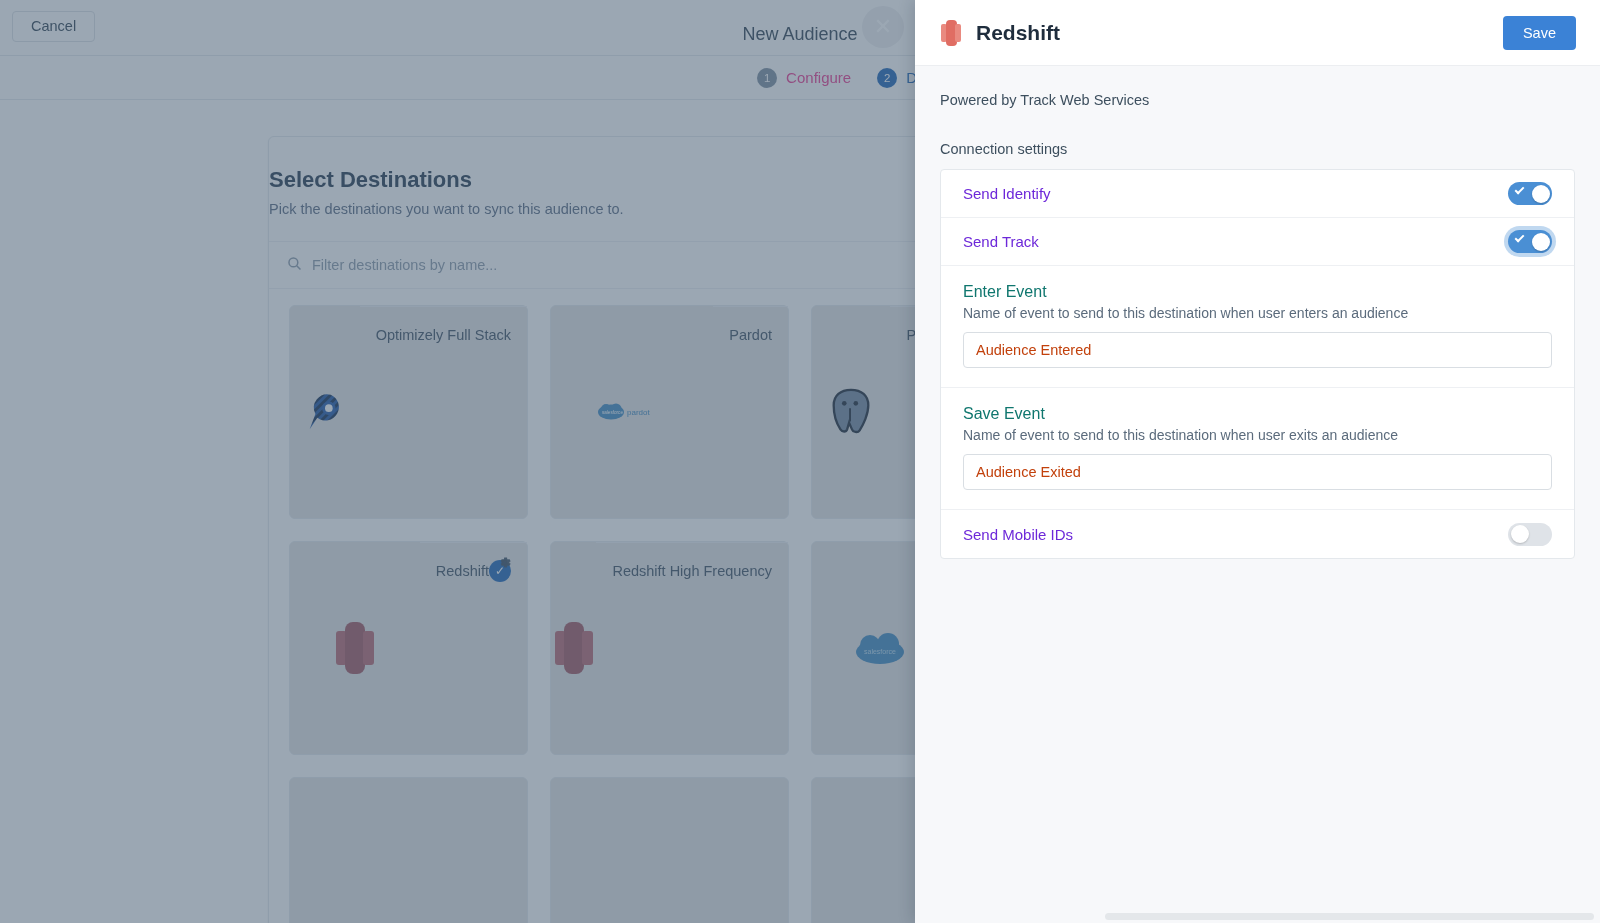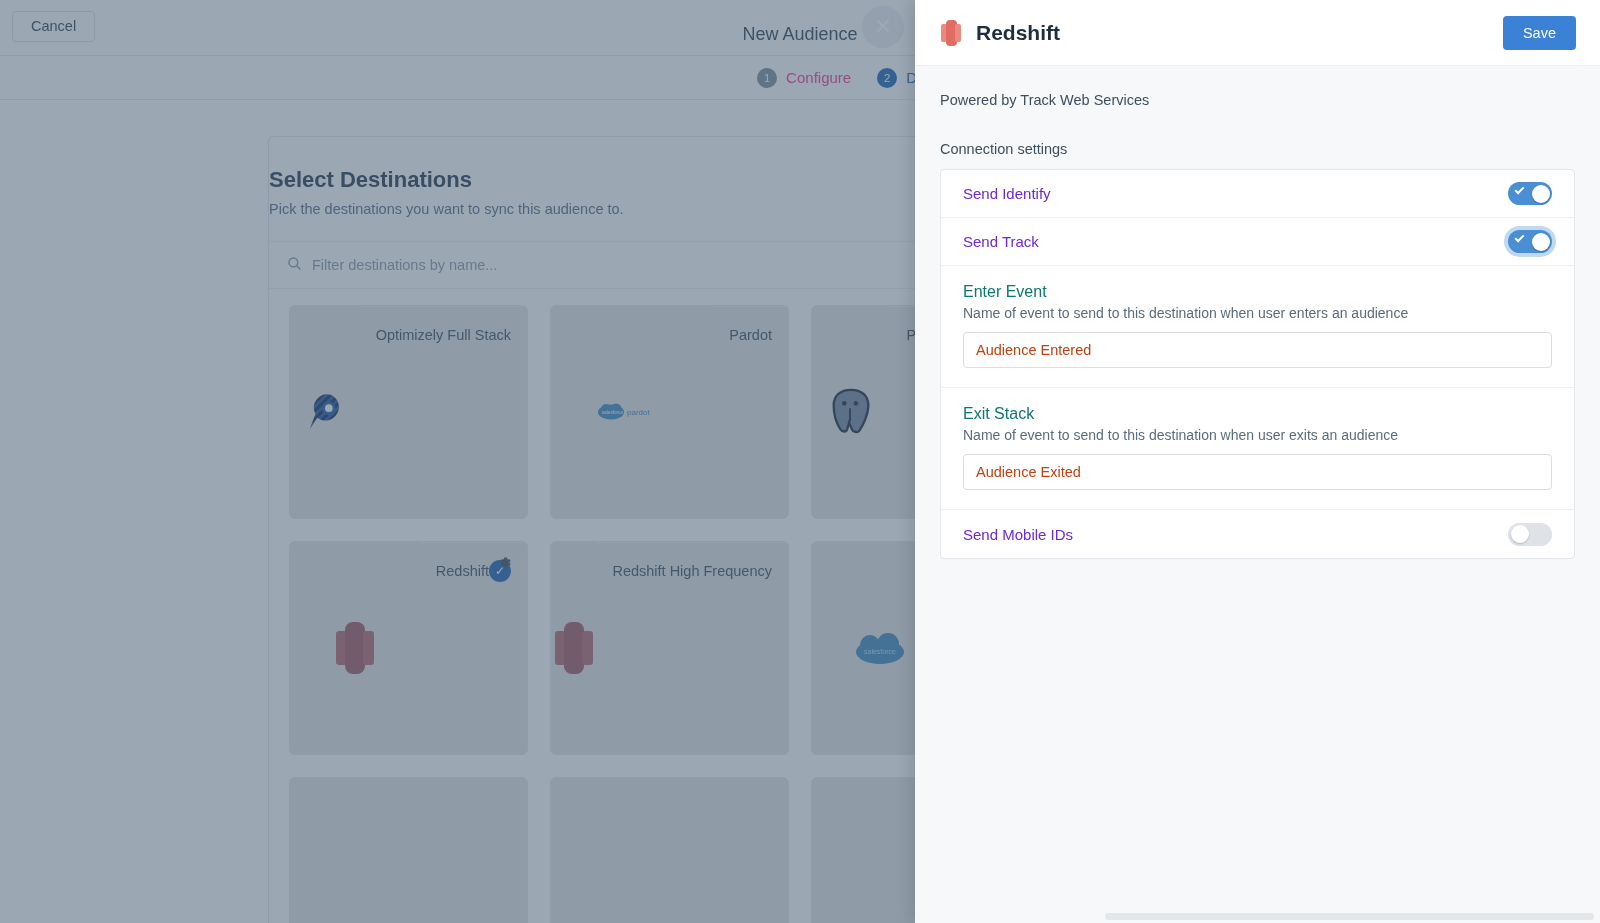--- a/index.html
+++ b/index.html
@@ -465,21 +465,21 @@
         </span>
       </div>
 
       <div class="field-block">
         <div class="field-title">Enter Event</div>
         <div class="field-desc">Name of event to send to this destination when user enters an audience</div>
         <input class="field-input" type="text" value="Audience Entered" style="">
       </div>
 
       <div class="field-block">
-        <div class="field-title">Exit Stack</div>
+        <div class="field-title">Save Event</div>
         <div class="field-desc">Name of event to send to this destination when user exits an audience</div>
         <input class="field-input" type="text" value="Audience Exited" style="">
       </div>
 
       <div class="srow">
         <span class="srow-label">Send Mobile IDs</span>
         <span class="sw off">
           <span class="knob"></span>
         </span>
       </div>

